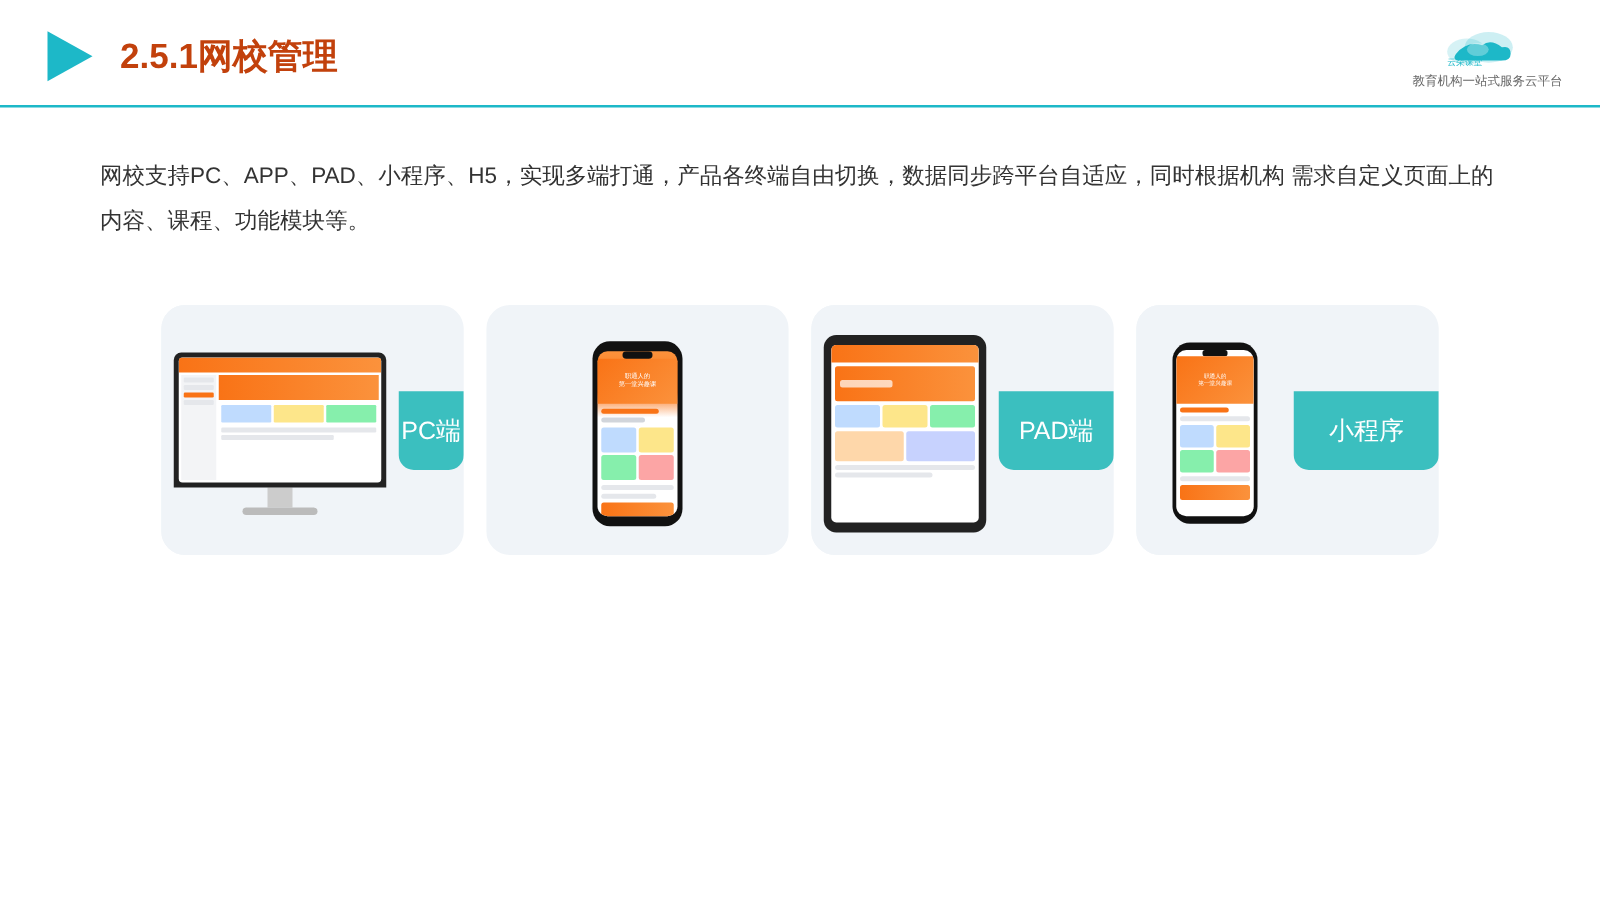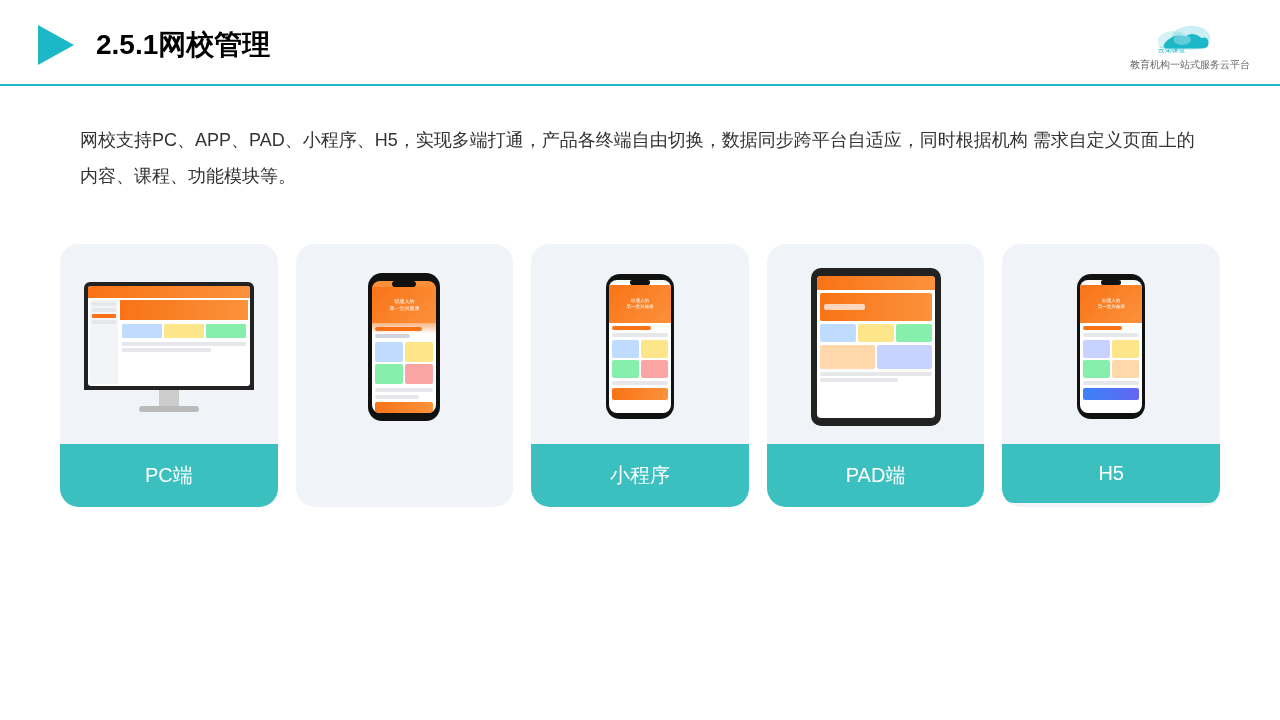--- a/index.html
+++ b/index.html
@@ -25,21 +25,21 @@
       align-items: center;
       gap: 18px;
     }
     .play-icon {
       width: 48px;
       height: 48px;
     }
     .header-title {
       font-size: 28px;
       font-weight: bold;
-      color: #000000;
+      color: #c2410c;
     }
     .logo-area {
       display: flex;
       flex-direction: column;
       align-items: center;
     }
     .logo-cloud {
       width: 70px;
       height: 38px;
     }
@@ -68,21 +68,21 @@
       padding: 40px 60px 0 60px;
       margin-top: 10px;
     }
 
     .card {
       width: 242px;
       background: #f0f4f8;
       border-radius: 19px;
       overflow: hidden;
       display: flex;
-      flex-direction: column;
+      flex-direction: row;
       align-items: center;
     }
 
     .card-image-area {
       width: 100%;
       height: 200px;
       display: flex;
       align-items: center;
       justify-content: center;
       padding: 20px 10px 15px 10px;
@@ -362,20 +362,47 @@
               <div style="height:16px;background:linear-gradient(90deg,#f97316,#fb923c);border-radius:2px;margin-top:3px;"></div>
             </div>
           </div>
         </div>
       </div>
     </div>
   </div>
 
   <div class="card">
     <div class="card-image-area">
+      <div class="tablet-mockup">
+        <div class="tablet-screen">
+          <div class="tablet-bar"></div>
+          <div style="padding:3px;">
+            <div style="height:28px;background:linear-gradient(90deg,#f97316,#fb923c);border-radius:2px;margin-bottom:3px;display:flex;align-items:center;padding:0 4px;">
+              <div style="width:40%;height:6px;background:rgba(255,255,255,0.7);border-radius:2px;"></div>
+            </div>
+            <div style="display:grid;grid-template-columns:1fr 1fr 1fr;gap:2px;margin-bottom:3px;">
+              <div style="height:18px;background:#bfdbfe;border-radius:2px;"></div>
+              <div style="height:18px;background:#fde68a;border-radius:2px;"></div>
+              <div style="height:18px;background:#86efac;border-radius:2px;"></div>
+            </div>
+            <div style="display:grid;grid-template-columns:1fr 1fr;gap:2px;">
+              <div style="height:24px;background:#fed7aa;border-radius:2px;"></div>
+              <div style="height:24px;background:#c7d2fe;border-radius:2px;"></div>
+            </div>
+            <div style="height:4px;background:#e5e7eb;border-radius:2px;margin-top:3px;"></div>
+            <div style="height:4px;background:#e5e7eb;border-radius:2px;margin-top:2px;width:70%;"></div>
+          </div>
+        </div>
+      </div>
+    </div>
+    <div class="card-label">PAD端</div>
+  </div>
+
+  <div class="card">
+    <div class="card-image-area">
       <div class="mini-phone">
         <div class="mini-screen">
           <div style="width:20px;height:5px;background:#111;border-radius:2px;margin:0 auto;"></div>
           <div class="mini-hero">
             <div class="mini-hero-text">职通人的<br>第一堂兴趣课</div>
           </div>
           <div class="mini-content">
             <div class="mini-line" style="background:#f97316;width:70%;"></div>
             <div class="mini-line"></div>
             <div class="mini-grid">
@@ -388,68 +415,14 @@
               <div class="mini-line"></div>
               <div style="height:12px;background:linear-gradient(90deg,#f97316,#fb923c);border-radius:2px;"></div>
             </div>
           </div>
         </div>
       </div>
     </div>
     <div class="card-label">小程序</div>
   </div>
 
-  <div class="card">
-    <div class="card-image-area">
-      <div class="tablet-mockup">
-        <div class="tablet-screen">
-          <div class="tablet-bar"></div>
-          <div style="padding:3px;">
-            <div style="height:28px;background:linear-gradient(90deg,#f97316,#fb923c);border-radius:2px;margin-bottom:3px;display:flex;align-items:center;padding:0 4px;">
-              <div style="width:40%;height:6px;background:rgba(255,255,255,0.7);border-radius:2px;"></div>
-            </div>
-            <div style="display:grid;grid-template-columns:1fr 1fr 1fr;gap:2px;margin-bottom:3px;">
-              <div style="height:18px;background:#bfdbfe;border-radius:2px;"></div>
-              <div style="height:18px;background:#fde68a;border-radius:2px;"></div>
-              <div style="height:18px;background:#86efac;border-radius:2px;"></div>
-            </div>
-            <div style="display:grid;grid-template-columns:1fr 1fr;gap:2px;">
-              <div style="height:24px;background:#fed7aa;border-radius:2px;"></div>
-              <div style="height:24px;background:#c7d2fe;border-radius:2px;"></div>
-            </div>
-            <div style="height:4px;background:#e5e7eb;border-radius:2px;margin-top:3px;"></div>
-            <div style="height:4px;background:#e5e7eb;border-radius:2px;margin-top:2px;width:70%;"></div>
-          </div>
-        </div>
-      </div>
-    </div>
-    <div class="card-label">PAD端</div>
-  </div>
-
-  <div class="card">
-    <div class="card-image-area">
-      <div class="mini-phone">
-        <div class="mini-screen">
-          <div style="width:20px;height:5px;background:#111;border-radius:2px;margin:0 auto;"></div>
-          <div class="mini-hero">
-            <div class="mini-hero-text">职通人的<br>第一堂兴趣课</div>
-          </div>
-          <div class="mini-content">
-            <div class="mini-line" style="background:#f97316;width:70%;"></div>
-            <div class="mini-line"></div>
-            <div class="mini-grid">
-              <div class="mini-cell" style="background:#c7d2fe;"></div>
-              <div class="mini-cell" style="background:#fde68a;"></div>
-              <div class="mini-cell" style="background:#86efac;"></div>
-              <div class="mini-cell" style="background:#fed7aa;"></div>
-            </div>
-            <div style="margin-top:3px;">
-              <div class="mini-line"></div>
-              <div style="height:12px;background:linear-gradient(90deg,#3b82f6,#6366f1);border-radius:2px;"></div>
-            </div>
-          </div>
-        </div>
-      </div>
-    </div>
-    <div class="card-label">H5</div>
-  </div>
 
 </div>
 
 </body></html>

